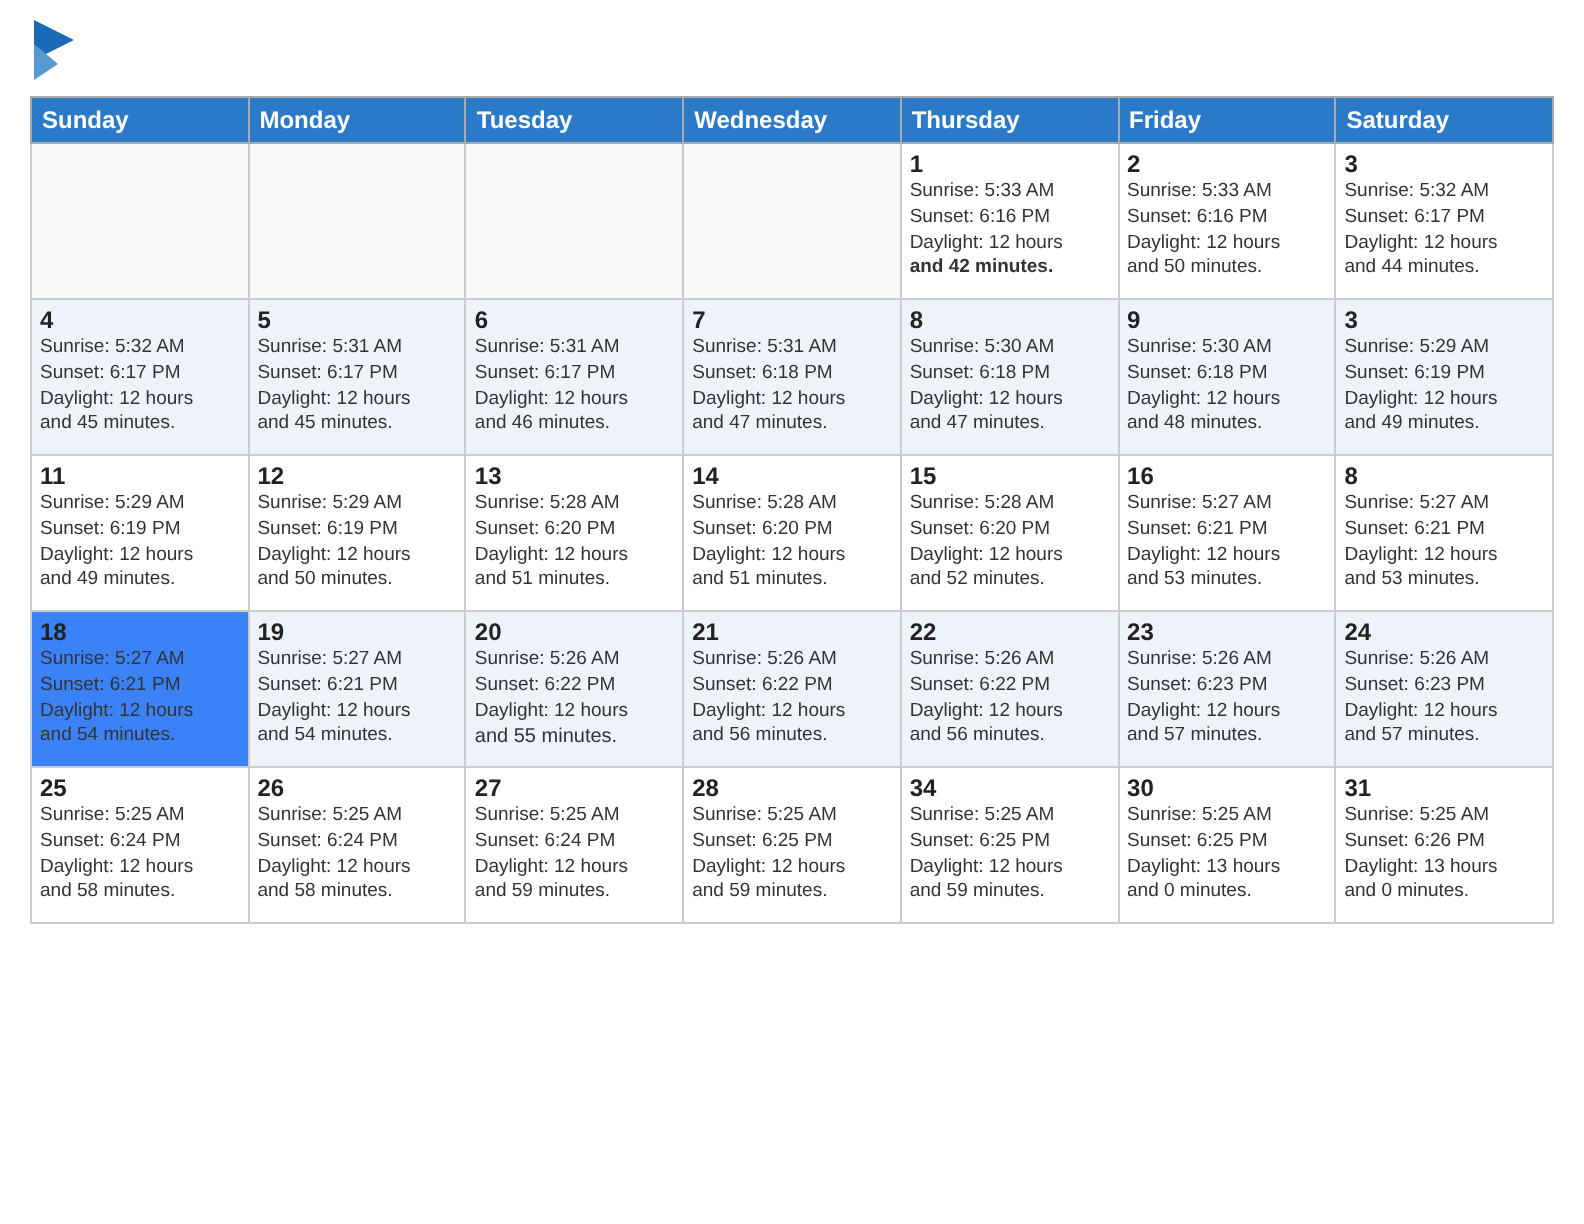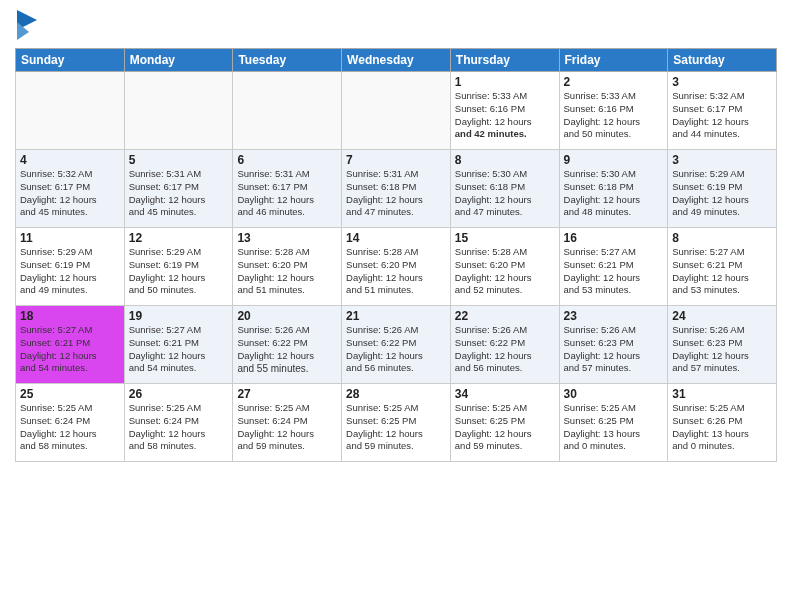--- a/index.html
+++ b/index.html
@@ -254,21 +254,21 @@
           </td>
           <td>
             <span class="day-num">8</span>
             <div style="font-size: 9.5px; line-height: 1.35; color: rgb(51, 51, 51);">Sunrise: 5:27 AM</div>
             <div style="font-size: 9.5px; line-height: 1.35; color: rgb(51, 51, 51);">Sunset: 6:21 PM</div>
             <div style="font-size: 9.5px; line-height: 1.35; color: rgb(51, 51, 51);">Daylight: 12 hours</div>
             <div style="font-size: 9.5px; line-height: 1.35; color: rgb(51, 51, 51);">and 53 minutes.</div>
           </td>
         </tr>
         <tr class="week-row" style="background: rgb(238, 243, 250);">
-          <td style="background: #d946ef;">
+          <td style="background: #3b82f6;">
             <span class="day-num">18</span>
             <div style="font-size: 9.5px; line-height: 1.35; color: rgb(51, 51, 51);">Sunrise: 5:27 AM</div>
             <div style="font-size: 9.5px; line-height: 1.35; color: rgb(51, 51, 51);">Sunset: 6:21 PM</div>
             <div style="font-size: 9.5px; line-height: 1.35; color: rgb(51, 51, 51);">Daylight: 12 hours</div>
             <div style="font-size: 9.5px; line-height: 1.35; color: rgb(51, 51, 51);">and 54 minutes.</div>
           </td>
           <td style="background: rgb(238, 243, 250);">
             <span class="day-num">19</span>
             <div style="font-size: 9.5px; line-height: 1.35; color: rgb(51, 51, 51);">Sunrise: 5:27 AM</div>
             <div style="font-size: 9.5px; line-height: 1.35; color: rgb(51, 51, 51);">Sunset: 6:21 PM</div>

